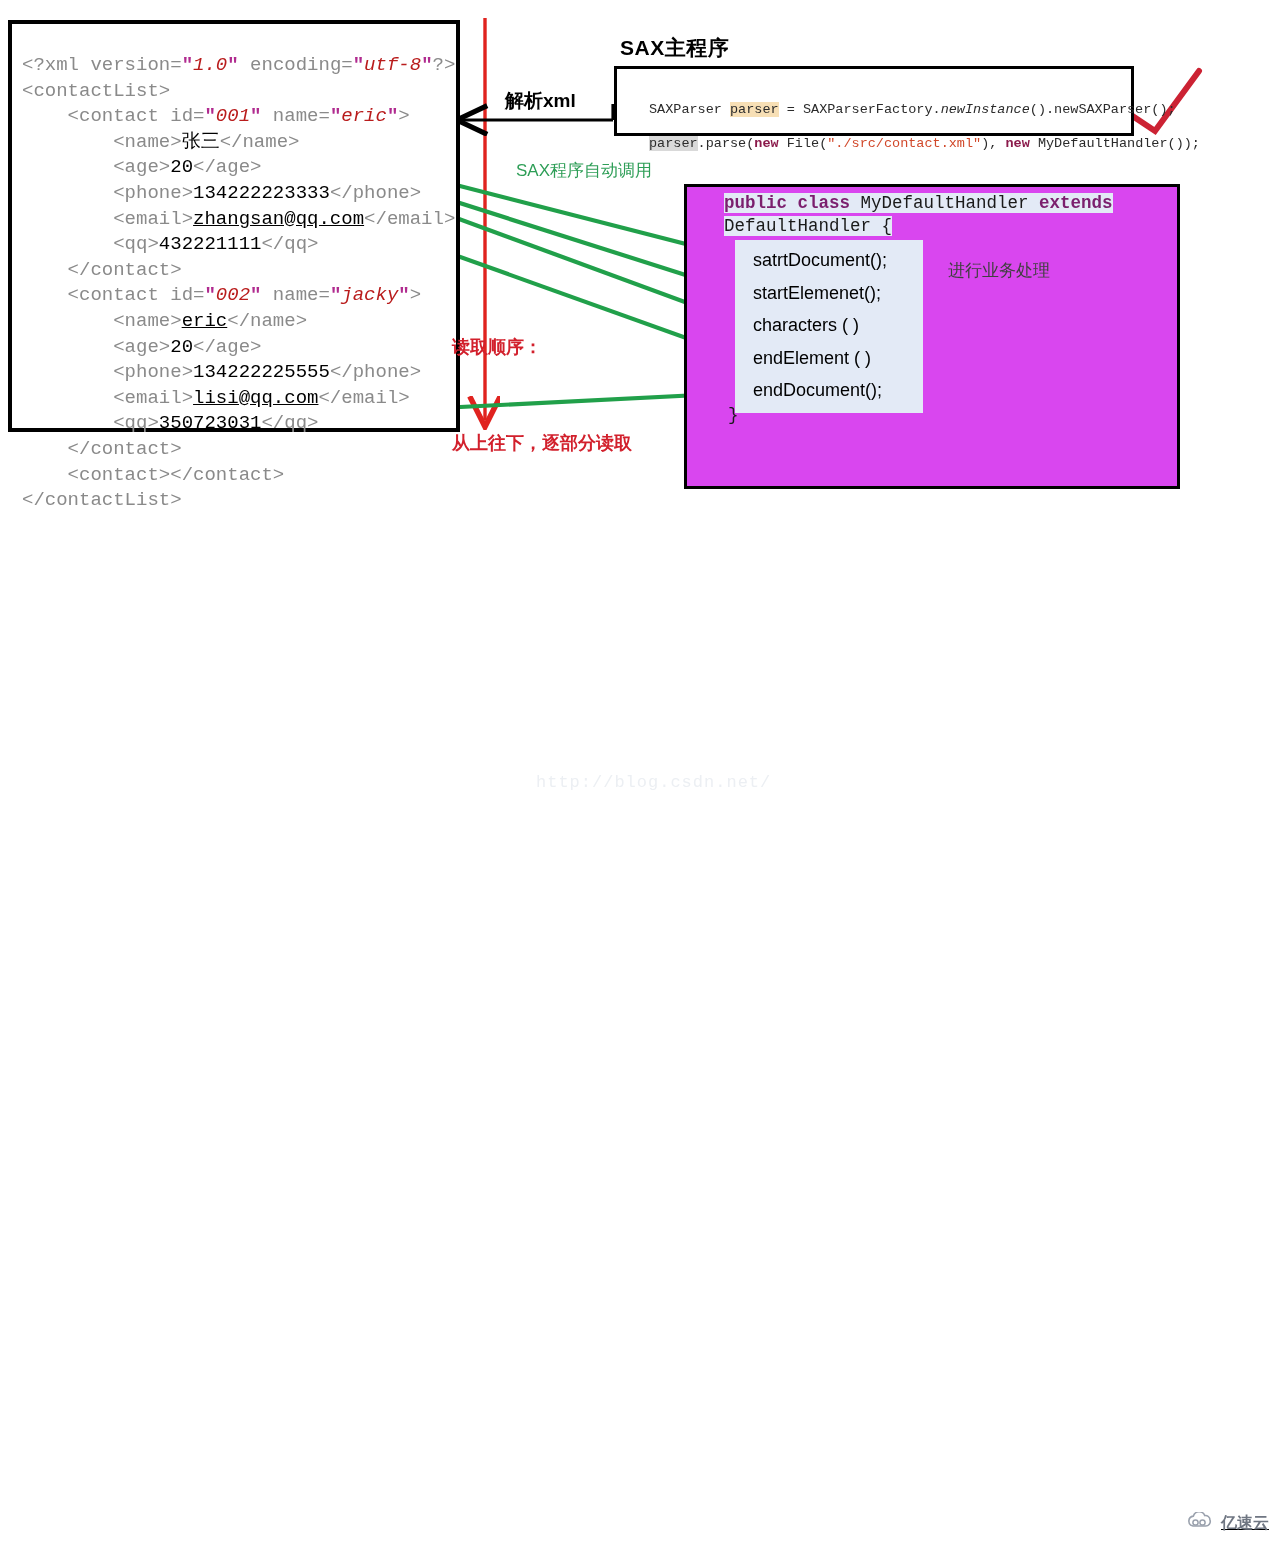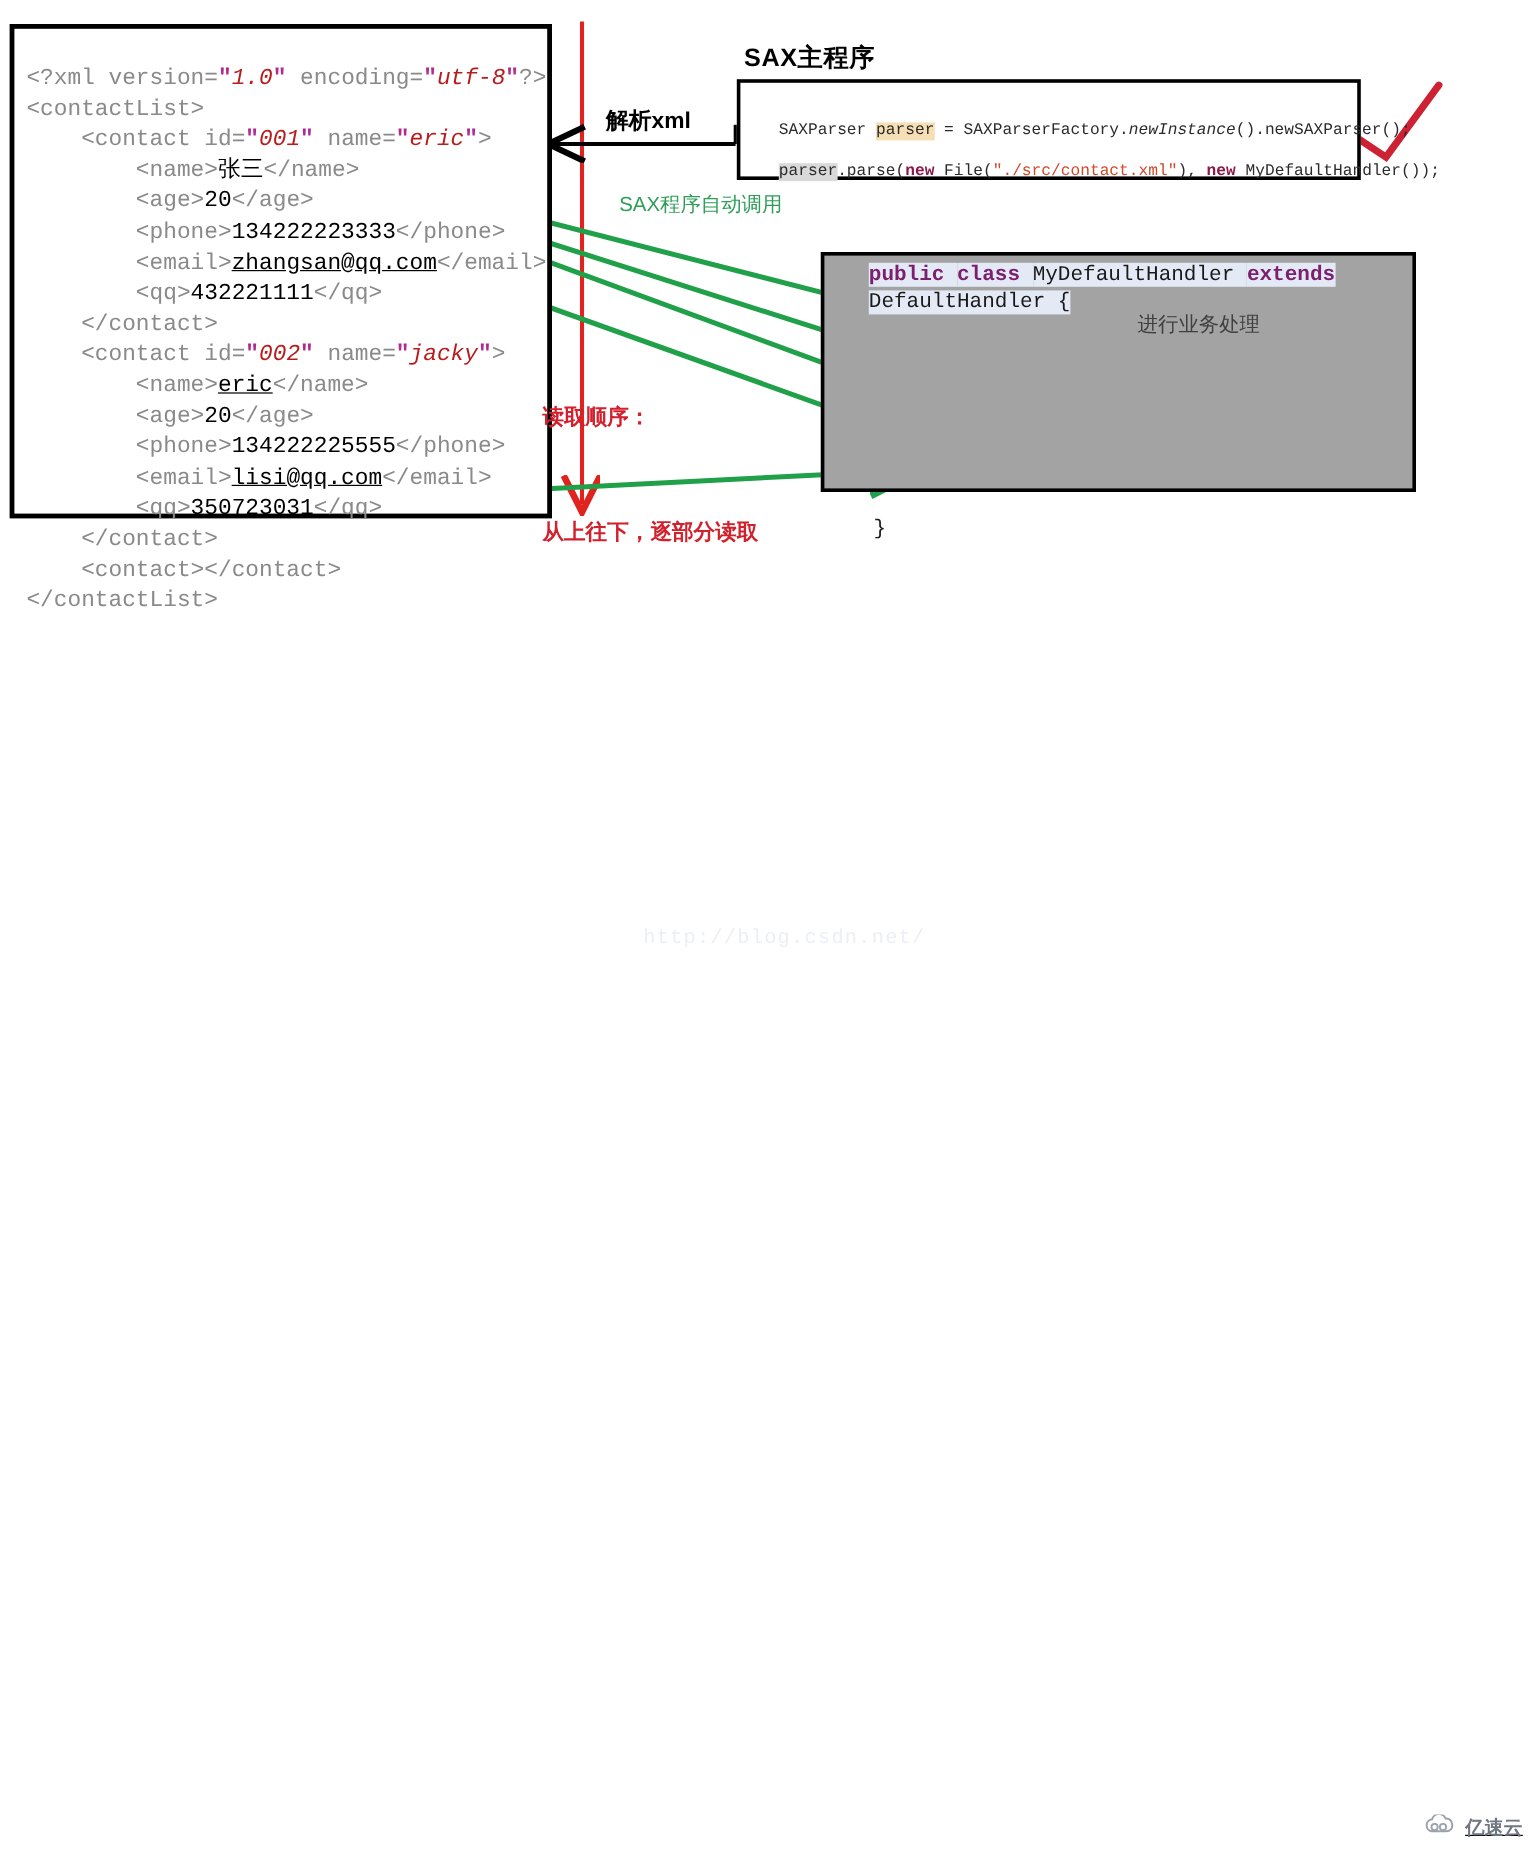--- a/index.html
+++ b/index.html
@@ -55,21 +55,21 @@
     font-size: 21px;
     font-weight: bold;
     color: #000000;
     letter-spacing: .5px;
   }
   #sax-box {
     position: absolute;
     left: 614px;
     top: 66px;
     width: 520px;
-    height: 84px;
+    height: 70px;
     border: 3px solid #000000;
     box-sizing: border-box;
     background: #ffffff;
   }
   #sax-code {
     position: absolute;
     left: 32px;
     top: 10px;
     font-family: "Liberation Mono", "DejaVu Sans Mono", monospace;
     font-size: 13.5px;
@@ -80,26 +80,26 @@
   .hl-orange { background: #f7dfb5; }
   .hl-gray { background: #d9d9d9; }
   .kw-new { color: #8b1a4b; font-weight: bold; }
   .str { color: #d1482a; }
   .ital { font-style: italic; }
 
   
   #handler-box {
     position: absolute;
     left: 684px;
-    top: 210px;
+    top: 184px;
     width: 496px;
-    height: 200px;
+    height: 305px;
     border: 3px solid #000000;
     box-sizing: border-box;
-    background: #a3a3a3;
+    background: #d946ef;
   }
   #handler-head {
     position: absolute;
     left: 37px;
     top: 5px;
     width: 410px;
     font-family: "Liberation Mono", "DejaVu Sans Mono", monospace;
     font-size: 17.5px;
     line-height: 23px;
     white-space: pre-wrap;
@@ -278,20 +278,27 @@
 
 <div id="sax-title">SAX主程序</div>
 <div id="sax-box">
   <pre id="sax-code"><span>SAXParser </span><span class="hl-orange">parser</span><span> = SAXParserFactory.</span><span class="ital">newInstance</span><span>().newSAXParser();</span>
 <span class="hl-gray">parser</span><span>.parse(</span><span class="kw-new">new</span><span> File(</span><span class="str">"./src/contact.xml"</span><span>), </span><span class="kw-new">new</span><span> MyDefaultHandler());</span></pre>
 </div>
 
 <div id="handler-box">
   <div id="handler-head"><span class="kw-purple hlbg">public </span><span class="kw-purple hlbg">class </span><span class="hlbg">MyDefaultHandler </span><span class="kw-purple hlbg">extends</span><span class="hlbg">
 DefaultHandler {</span></div>
+  <div id="method-list">
+      <div class="method">satrtDocument();</div>
+      <div class="method">startElemenet();</div>
+      <div class="method">characters ( )</div>
+      <div class="method">endElement ( )</div>
+      <div class="method">endDocument();</div>
+    </div>
   <div id="handler-close">}</div>
 </div>
 <div id="biz-note">进行业务处理</div>
 
 <div id="label-parse">解析xml</div>
 <div id="label-auto">SAX程序自动调用</div>
 <div id="label-order">
   <div>读取顺序：</div>
   <div>从上往下，逐部分读取</div>
 </div>

